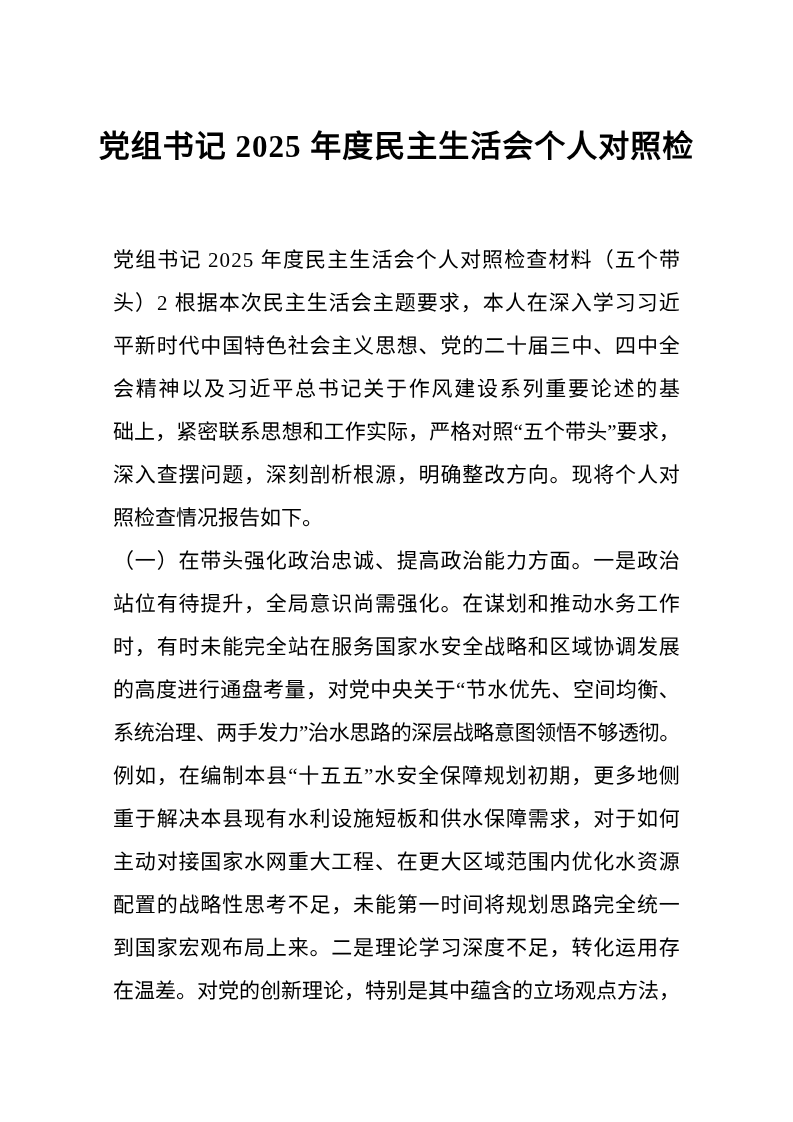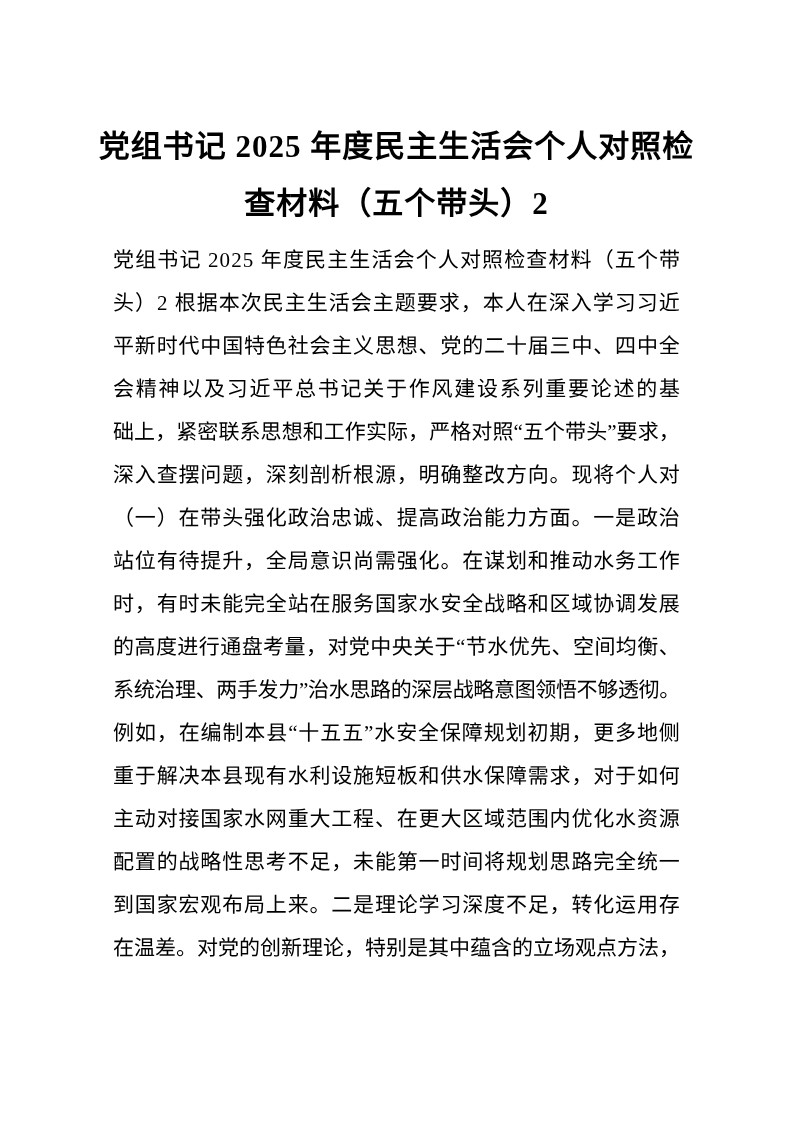--- a/index.html
+++ b/index.html
@@ -55,29 +55,29 @@
     min-width: 0;
     flex-shrink: 1;
   }
 </style>
 </head>
 <body>
 
 <div class="page">
   <div class="doc-title">
       <div class="title-line">党组书记 2025 年度民主生活会个人对照检</div>
-      <div class="title-line">查材料（五个带头）2</div>
     </div>
   <div class="doc-body">
       <div class="body-line justified"><span>党</span><span>组</span><span>书</span><span>记</span><span> </span><span>2</span><span>0</span><span>2</span><span>5</span><span> </span><span>年</span><span>度</span><span>民</span><span>主</span><span>生</span><span>活</span><span>会</span><span>个</span><span>人</span><span>对</span><span>照</span><span>检</span><span>查</span><span>材</span><span>料</span><span>（</span><span>五</span><span>个</span><span>带</span></div>
       <div class="body-line justified"><span>头</span><span>）</span><span>2</span><span> </span><span>根</span><span>据</span><span>本</span><span>次</span><span>民</span><span>主</span><span>生</span><span>活</span><span>会</span><span>主</span><span>题</span><span>要</span><span>求</span><span>，</span><span>本</span><span>人</span><span>在</span><span>深</span><span>入</span><span>学</span><span>习</span><span>习</span><span>近</span></div>
       <div class="body-line justified"><span>平</span><span>新</span><span>时</span><span>代</span><span>中</span><span>国</span><span>特</span><span>色</span><span>社</span><span>会</span><span>主</span><span>义</span><span>思</span><span>想</span><span>、</span><span>党</span><span>的</span><span>二</span><span>十</span><span>届</span><span>三</span><span>中</span><span>、</span><span>四</span><span>中</span><span>全</span></div>
       <div class="body-line justified"><span>会</span><span>精</span><span>神</span><span>以</span><span>及</span><span>习</span><span>近</span><span>平</span><span>总</span><span>书</span><span>记</span><span>关</span><span>于</span><span>作</span><span>风</span><span>建</span><span>设</span><span>系</span><span>列</span><span>重</span><span>要</span><span>论</span><span>述</span><span>的</span><span>基</span></div>
       <div class="body-line justified"><span>础</span><span>上</span><span>，</span><span>紧</span><span>密</span><span>联</span><span>系</span><span>思</span><span>想</span><span>和</span><span>工</span><span>作</span><span>实</span><span>际</span><span>，</span><span>严</span><span>格</span><span>对</span><span>照</span><span>“</span><span>五</span><span>个</span><span>带</span><span>头</span><span>”</span><span>要</span><span>求</span><span>，</span></div>
       <div class="body-line justified"><span>深</span><span>入</span><span>查</span><span>摆</span><span>问</span><span>题</span><span>，</span><span>深</span><span>刻</span><span>剖</span><span>析</span><span>根</span><span>源</span><span>，</span><span>明</span><span>确</span><span>整</span><span>改</span><span>方</span><span>向</span><span>。</span><span>现</span><span>将</span><span>个</span><span>人</span><span>对</span></div>
+      <div class="body-line">照检查情况报告如下。</div>
       <div class="body-line justified"><span>（</span><span>一</span><span>）</span><span>在</span><span>带</span><span>头</span><span>强</span><span>化</span><span>政</span><span>治</span><span>忠</span><span>诚</span><span>、</span><span>提</span><span>高</span><span>政</span><span>治</span><span>能</span><span>力</span><span>方</span><span>面</span><span>。</span><span>一</span><span>是</span><span>政</span><span>治</span></div>
       <div class="body-line justified"><span>站</span><span>位</span><span>有</span><span>待</span><span>提</span><span>升</span><span>，</span><span>全</span><span>局</span><span>意</span><span>识</span><span>尚</span><span>需</span><span>强</span><span>化</span><span>。</span><span>在</span><span>谋</span><span>划</span><span>和</span><span>推</span><span>动</span><span>水</span><span>务</span><span>工</span><span>作</span></div>
       <div class="body-line justified"><span>时</span><span>，</span><span>有</span><span>时</span><span>未</span><span>能</span><span>完</span><span>全</span><span>站</span><span>在</span><span>服</span><span>务</span><span>国</span><span>家</span><span>水</span><span>安</span><span>全</span><span>战</span><span>略</span><span>和</span><span>区</span><span>域</span><span>协</span><span>调</span><span>发</span><span>展</span></div>
       <div class="body-line justified"><span>的</span><span>高</span><span>度</span><span>进</span><span>行</span><span>通</span><span>盘</span><span>考</span><span>量</span><span>，</span><span>对</span><span>党</span><span>中</span><span>央</span><span>关</span><span>于</span><span>“</span><span>节</span><span>水</span><span>优</span><span>先</span><span>、</span><span>空</span><span>间</span><span>均</span><span>衡</span><span>、</span></div>
       <div class="body-line justified"><span>系</span><span>统</span><span>治</span><span>理</span><span>、</span><span>两</span><span>手</span><span>发</span><span>力</span><span>”</span><span>治</span><span>水</span><span>思</span><span>路</span><span>的</span><span>深</span><span>层</span><span>战</span><span>略</span><span>意</span><span>图</span><span>领</span><span>悟</span><span>不</span><span>够</span><span>透</span><span>彻</span><span>。</span></div>
       <div class="body-line justified"><span>例</span><span>如</span><span>，</span><span>在</span><span>编</span><span>制</span><span>本</span><span>县</span><span>“</span><span>十</span><span>五</span><span>五</span><span>”</span><span>水</span><span>安</span><span>全</span><span>保</span><span>障</span><span>规</span><span>划</span><span>初</span><span>期</span><span>，</span><span>更</span><span>多</span><span>地</span><span>侧</span></div>
       <div class="body-line justified"><span>重</span><span>于</span><span>解</span><span>决</span><span>本</span><span>县</span><span>现</span><span>有</span><span>水</span><span>利</span><span>设</span><span>施</span><span>短</span><span>板</span><span>和</span><span>供</span><span>水</span><span>保</span><span>障</span><span>需</span><span>求</span><span>，</span><span>对</span><span>于</span><span>如</span><span>何</span></div>
       <div class="body-line justified"><span>主</span><span>动</span><span>对</span><span>接</span><span>国</span><span>家</span><span>水</span><span>网</span><span>重</span><span>大</span><span>工</span><span>程</span><span>、</span><span>在</span><span>更</span><span>大</span><span>区</span><span>域</span><span>范</span><span>围</span><span>内</span><span>优</span><span>化</span><span>水</span><span>资</span><span>源</span></div>
       <div class="body-line justified"><span>配</span><span>置</span><span>的</span><span>战</span><span>略</span><span>性</span><span>思</span><span>考</span><span>不</span><span>足</span><span>，</span><span>未</span><span>能</span><span>第</span><span>一</span><span>时</span><span>间</span><span>将</span><span>规</span><span>划</span><span>思</span><span>路</span><span>完</span><span>全</span><span>统</span><span>一</span></div>
       <div class="body-line justified"><span>到</span><span>国</span><span>家</span><span>宏</span><span>观</span><span>布</span><span>局</span><span>上</span><span>来</span><span>。</span><span>二</span><span>是</span><span>理</span><span>论</span><span>学</span><span>习</span><span>深</span><span>度</span><span>不</span><span>足</span><span>，</span><span>转</span><span>化</span><span>运</span><span>用</span><span>存</span></div>

